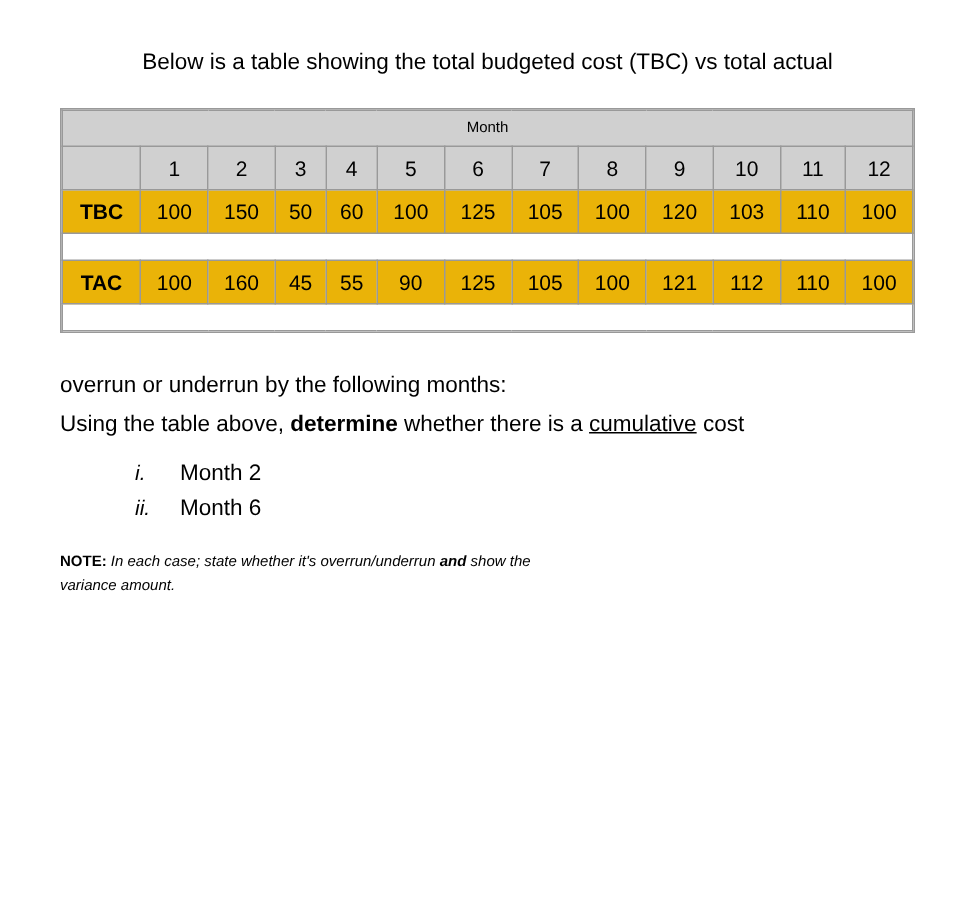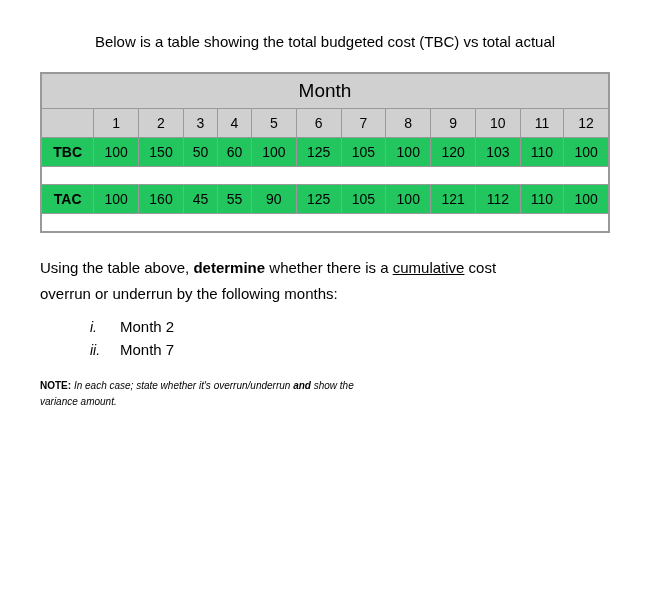--- a/index.html
+++ b/index.html
@@ -38,37 +38,37 @@
     table td, table th {
       border: 1px solid #999;
       text-align: center;
       padding: 6px 4px;
       font-size: 14px;
     }
 
     .header-month-cell {
       background-color: #d0d0d0;
       font-weight: normal;
-      font-size: 19px;
+      font-size: 10px;
       text-align: center;
     }
 
     .col-header-row td {
       background-color: #d0d0d0;
       font-weight: normal;
     }
 
     .row-label {
       background-color: #d0d0d0;
       font-weight: bold;
       text-align: center;
     }
 
     .data-row td {
-      background-color: #22c55e;
+      background-color: #eab308;
     }
 
     .empty-row td {
       height: 18px;
       background-color: #fff;
     }
 
     .question-text {
       line-height: 1.7;
       font-size: 15px;
@@ -170,33 +170,33 @@
         <td>100</td>
       </tr>
       <tr class="empty-row">
         <td colspan="13"></td>
       </tr>
     </tbody>
   </table>
 </div>
 
 <div class="question-text">
+  <p>overrun or underrun by the following months:</p>
   <p>
     <span>Using the table above, </span><span class="bold">determine</span><span> whether there is a </span><span class="underline">cumulative</span><span> cost</span>
   </p>
-  <p>overrun or underrun by the following months:</p>
 </div>
 
 <div class="sub-questions">
   <div class="sub-question">
     <span class="sub-q-label">i.</span>
     <span>Month 2</span>
   </div>
   <div class="sub-question">
     <span class="sub-q-label">ii.</span>
-    <span>Month 7</span>
+    <span>Month 6</span>
   </div>
 </div>
 
 <p class="note-text">
   <strong>NOTE: </strong><em>In each case; state whether it's overrun/underrun </em><strong><em>and</em></strong><em> show the</em><br>
   <em>variance amount.</em>
 </p>
 
 </body></html>

